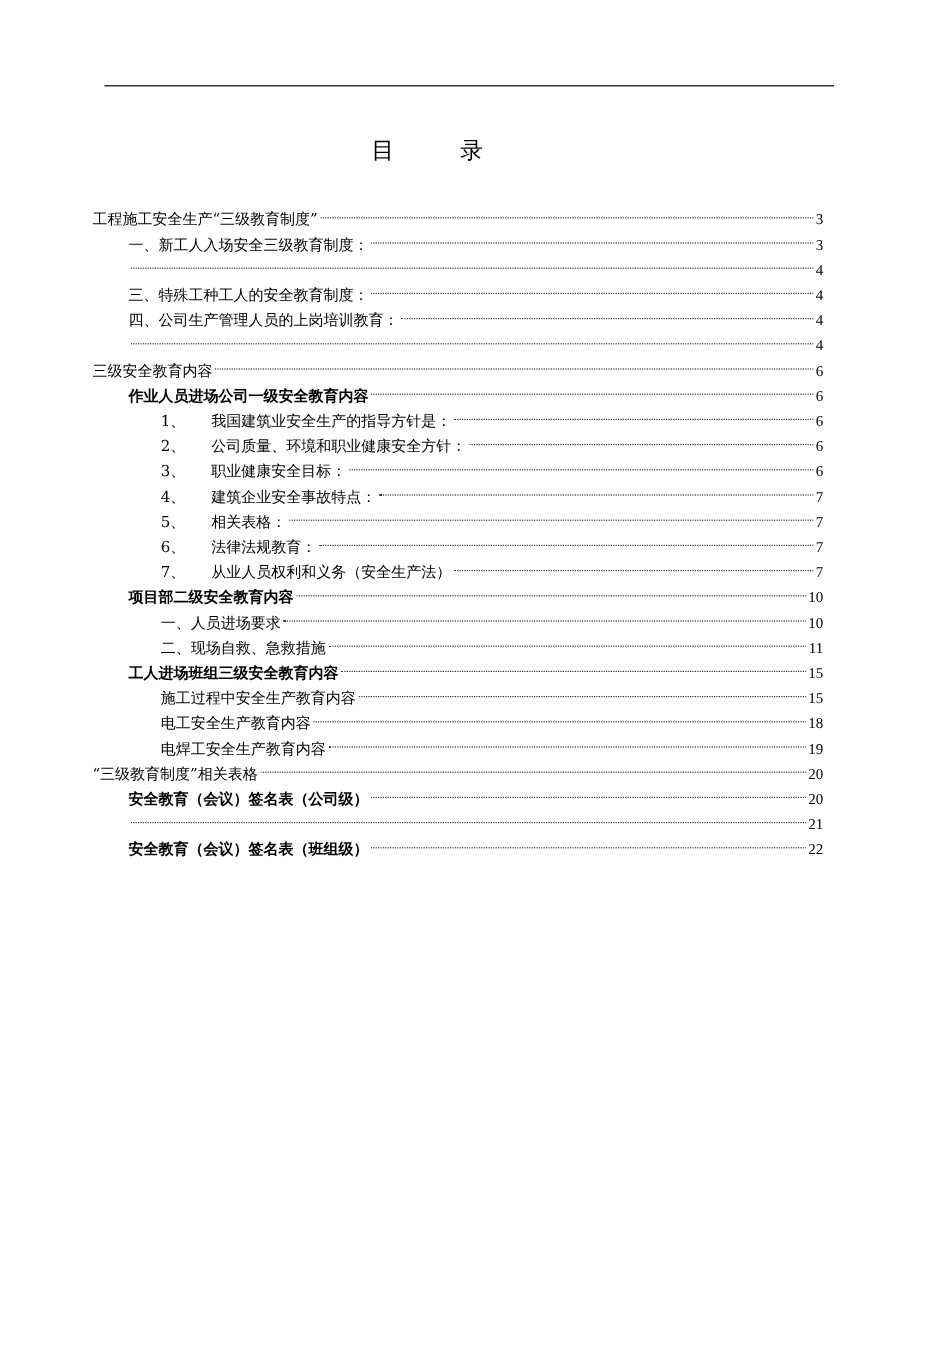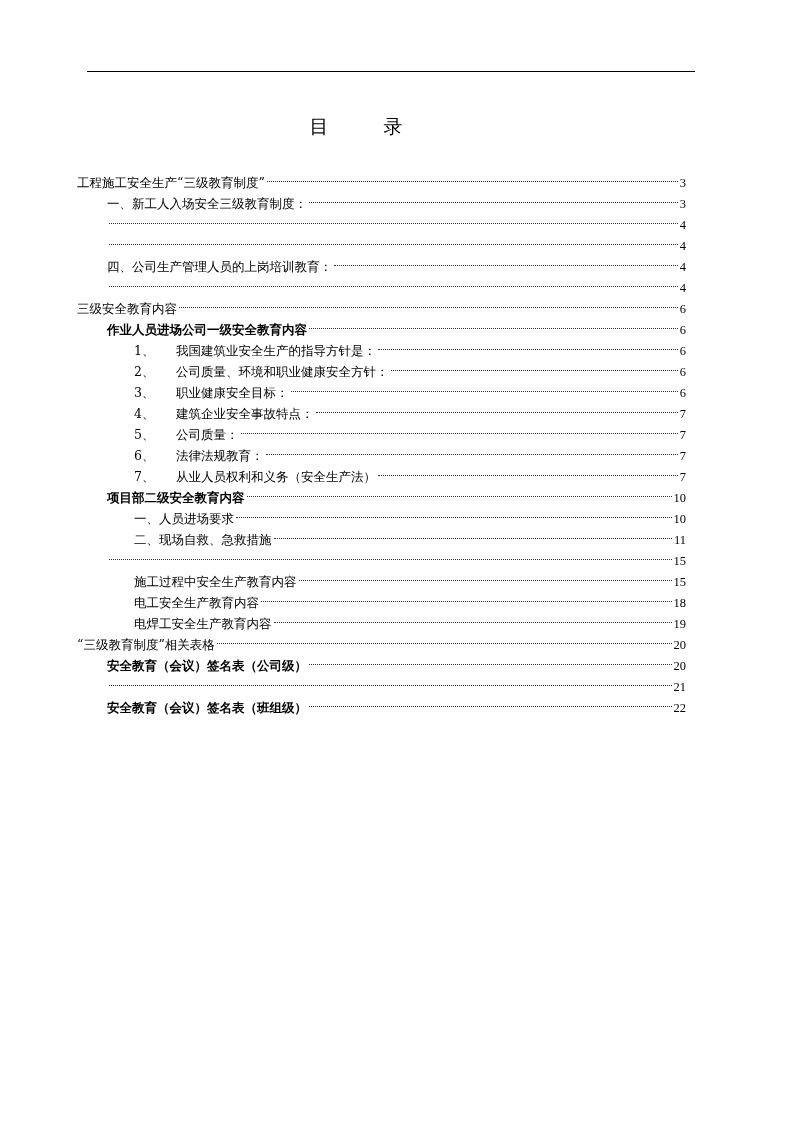--- a/index.html
+++ b/index.html
@@ -98,20 +98,21 @@
     <span class="toc-dots"></span>
     <span class="toc-page">3</span>
   </div>
     <div class="toc-row l2">
 
     <span class="toc-dots"></span>
     <span class="toc-page">4</span>
   </div>
     <div class="toc-row l2">
 
+    <span class="toc-label">三、特殊工种工人的安全教育制度：</span>
     <span class="toc-dots"></span>
     <span class="toc-page">4</span>
   </div>
     <div class="toc-row l2">
 
     <span class="toc-label">四、公司生产管理人员的上岗培训教育：</span>
     <span class="toc-dots"></span>
     <span class="toc-page">4</span>
   </div>
     <div class="toc-row l2">
@@ -150,21 +151,21 @@
     <span class="toc-page">6</span>
   </div>
     <div class="toc-row l3">
     <span class="toc-num">4、</span>
     <span class="toc-label">建筑企业安全事故特点：</span>
     <span class="toc-dots"></span>
     <span class="toc-page">7</span>
   </div>
     <div class="toc-row l3">
     <span class="toc-num">5、</span>
-    <span class="toc-label">公司质量：</span>
+    <span class="toc-label">相关表格：</span>
     <span class="toc-dots"></span>
     <span class="toc-page">7</span>
   </div>
     <div class="toc-row l3">
     <span class="toc-num">6、</span>
     <span class="toc-label">法律法规教育：</span>
     <span class="toc-dots"></span>
     <span class="toc-page">7</span>
   </div>
     <div class="toc-row l3">
@@ -186,20 +187,21 @@
     <span class="toc-page">10</span>
   </div>
     <div class="toc-row l3">
 
     <span class="toc-label">二、现场自救、急救措施</span>
     <span class="toc-dots"></span>
     <span class="toc-page">11</span>
   </div>
     <div class="toc-row l2 bold">
 
+    <span class="toc-label">工人进场班组三级安全教育内容</span>
     <span class="toc-dots"></span>
     <span class="toc-page">15</span>
   </div>
     <div class="toc-row l3">
 
     <span class="toc-label">施工过程中安全生产教育内容</span>
     <span class="toc-dots"></span>
     <span class="toc-page">15</span>
   </div>
     <div class="toc-row l3">

